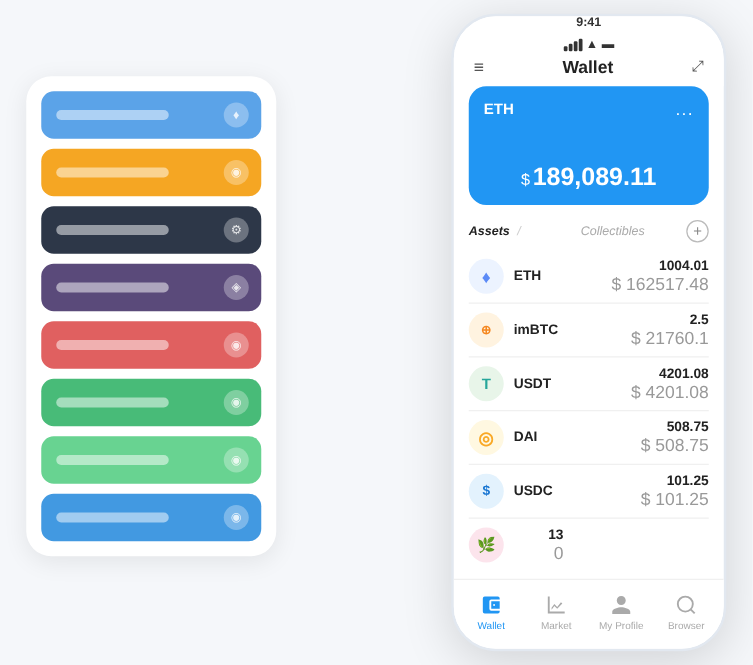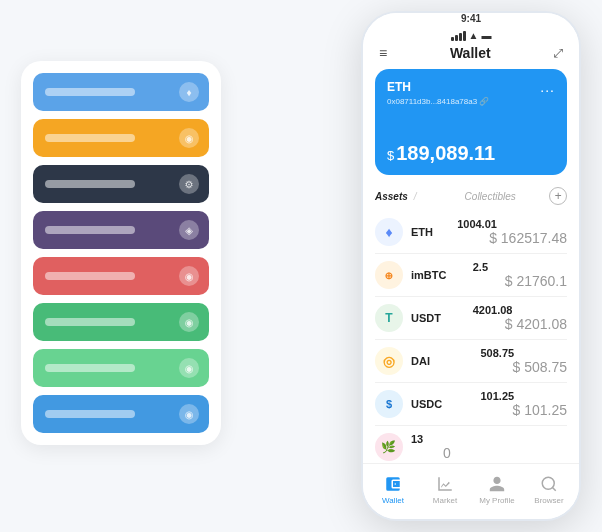--- a/index.html
+++ b/index.html
@@ -160,21 +160,21 @@
 
     .eth-address {
       font-size: 8px;
       opacity: 0.8;
       margin-bottom: 8px;
     }
 
     .eth-balance {
       font-size: 20px;
       font-weight: 700;
-      text-align: left;
+      text-align: center;
       margin-top: 36px;
     }
 
     .eth-balance .dollar-sign {
       font-size: 13px;
       font-weight: 400;
       margin-right: 2px;
     }
 
     
@@ -254,21 +254,21 @@
     }
 
     .asset-name {
       flex: 1;
       font-size: 11px;
       font-weight: 600;
       color: #222;
     }
 
     .asset-amounts {
-      text-align: left;
+      text-align: right;
     }
 
     .asset-amount-primary {
       font-size: 11px;
       font-weight: 600;
       color: #222;
     }
 
     .asset-amount-usd {
       font-size: 14px;
@@ -426,21 +426,20 @@
       <span class="menu-icon">≡</span>
       <span class="title">Wallet</span>
       <span class="expand-icon">⤢</span>
     </div>
 
     <div class="eth-card">
       <div class="eth-card-header">
         <span class="eth-label">ETH</span>
         <span class="more-dots">...</span>
       </div>
-      <div class="eth-address">0x08711d3b...8418a78a3 🔗</div>
       <div class="eth-balance">
         <span class="dollar-sign">$</span><span>189,089.11</span>
       </div>
     </div>
 
     <div class="assets-header">
       <div class="assets-tabs">
         <span class="assets-tab">Assets</span>
         <span class="assets-divider">/</span>
         <span class="assets-tab inactive">Collectibles</span>

